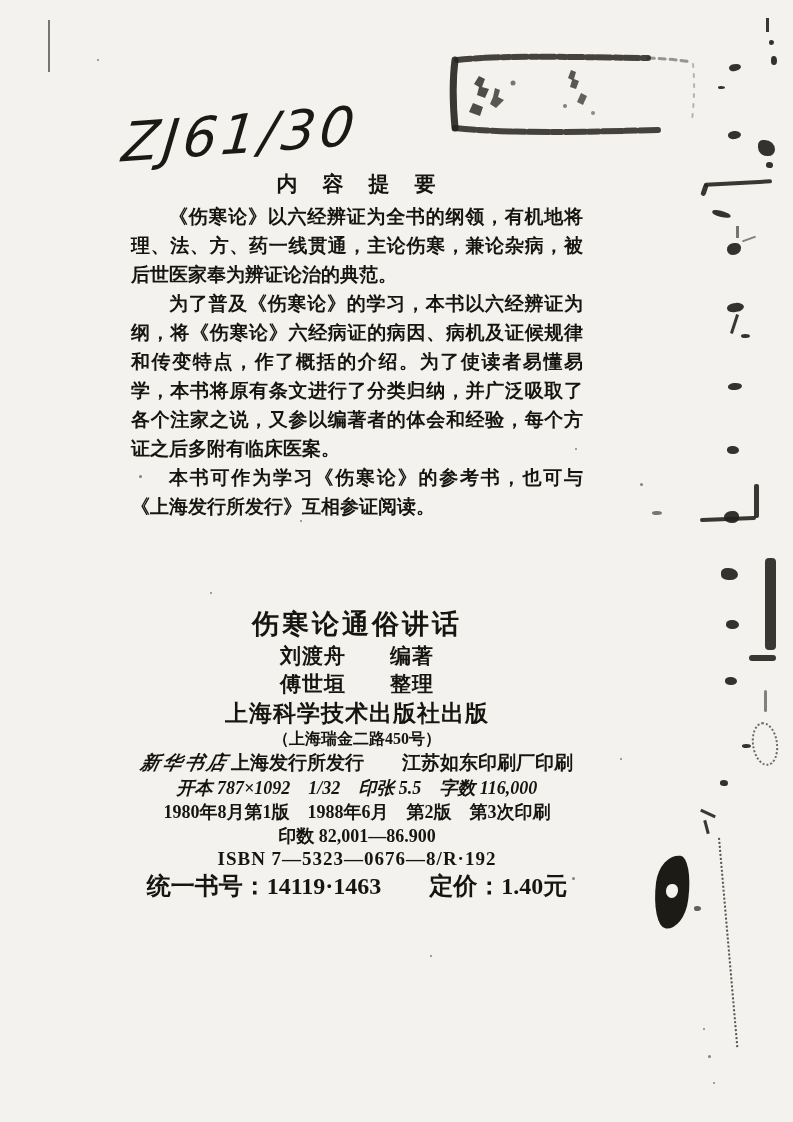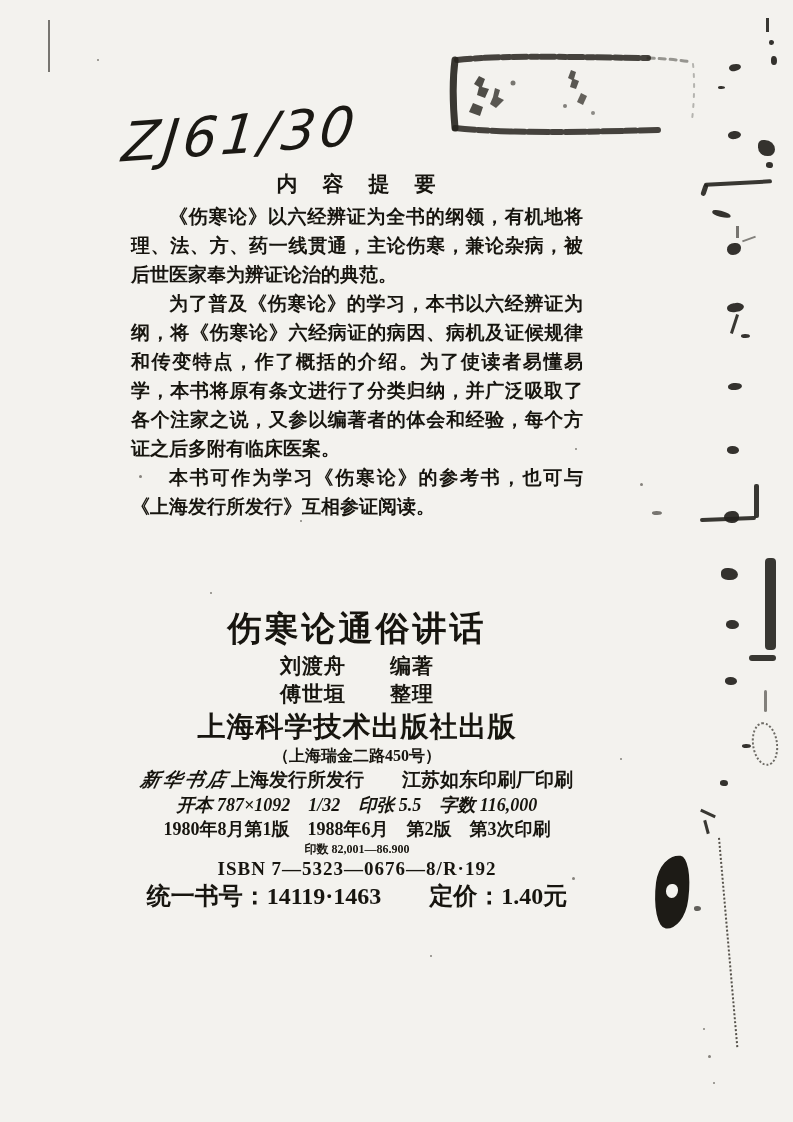--- a/index.html
+++ b/index.html
@@ -33,35 +33,35 @@
     font-size:19px;line-height:29px;font-weight:700;
     text-align:justify;
   }
   .summary-body p{margin:0;text-indent:2em;}
   
   .colophon{
     position:absolute;left:121px;top:606px;width:472px;
     text-align:center;font-weight:700;
   }
   .colophon > div{margin:0 auto;}
-  .book-title{font-size:34px;letter-spacing:3px;}
+  .book-title{font-size:27px;letter-spacing:3px;}
   .author-line{font-size:21px;margin-top:12px;letter-spacing:1px;}
   .collator-line{font-size:21px;margin-top:10px;letter-spacing:1px;}
-  .publisher-line{font-size:28px;margin-top:9px;letter-spacing:1px;}
+  .publisher-line{font-size:23px;margin-top:9px;letter-spacing:1px;}
   .address-line{font-size:16px;margin-top:3px;}
   .distribution-line{font-size:19px;margin-top:9px;}
   .distributor-script{
     font-style:italic;
     letter-spacing:3px;
     transform:skewX(-12deg);display:inline-block;
     margin-right:2px;
   }
   .format-line{font-size:18px;margin-top:8px;font-style:italic;}
   .edition-line{font-size:18px;margin-top:5px;}
-  .printrun-line{font-size:12px;margin-top:5px;}
+  .printrun-line{font-size:18px;margin-top:5px;}
   .isbn-line{font-size:19px;margin-top:13px;letter-spacing:1px;}
   .booknum-line{font-size:24px;margin-top:9px;}
   
   .stamp{position:absolute;left:443px;top:48px;width:265px;height:90px;}
   
   .smudge{position:absolute;background:#24221d;border-radius:45% 55% 50% 48%;opacity:.92;}
   .dashline{position:absolute;background:#24221d;opacity:.9;}
   .speck{position:absolute;background:#55524b;border-radius:50%;width:2px;height:2px;opacity:.7;}
 </style>
 </head>

